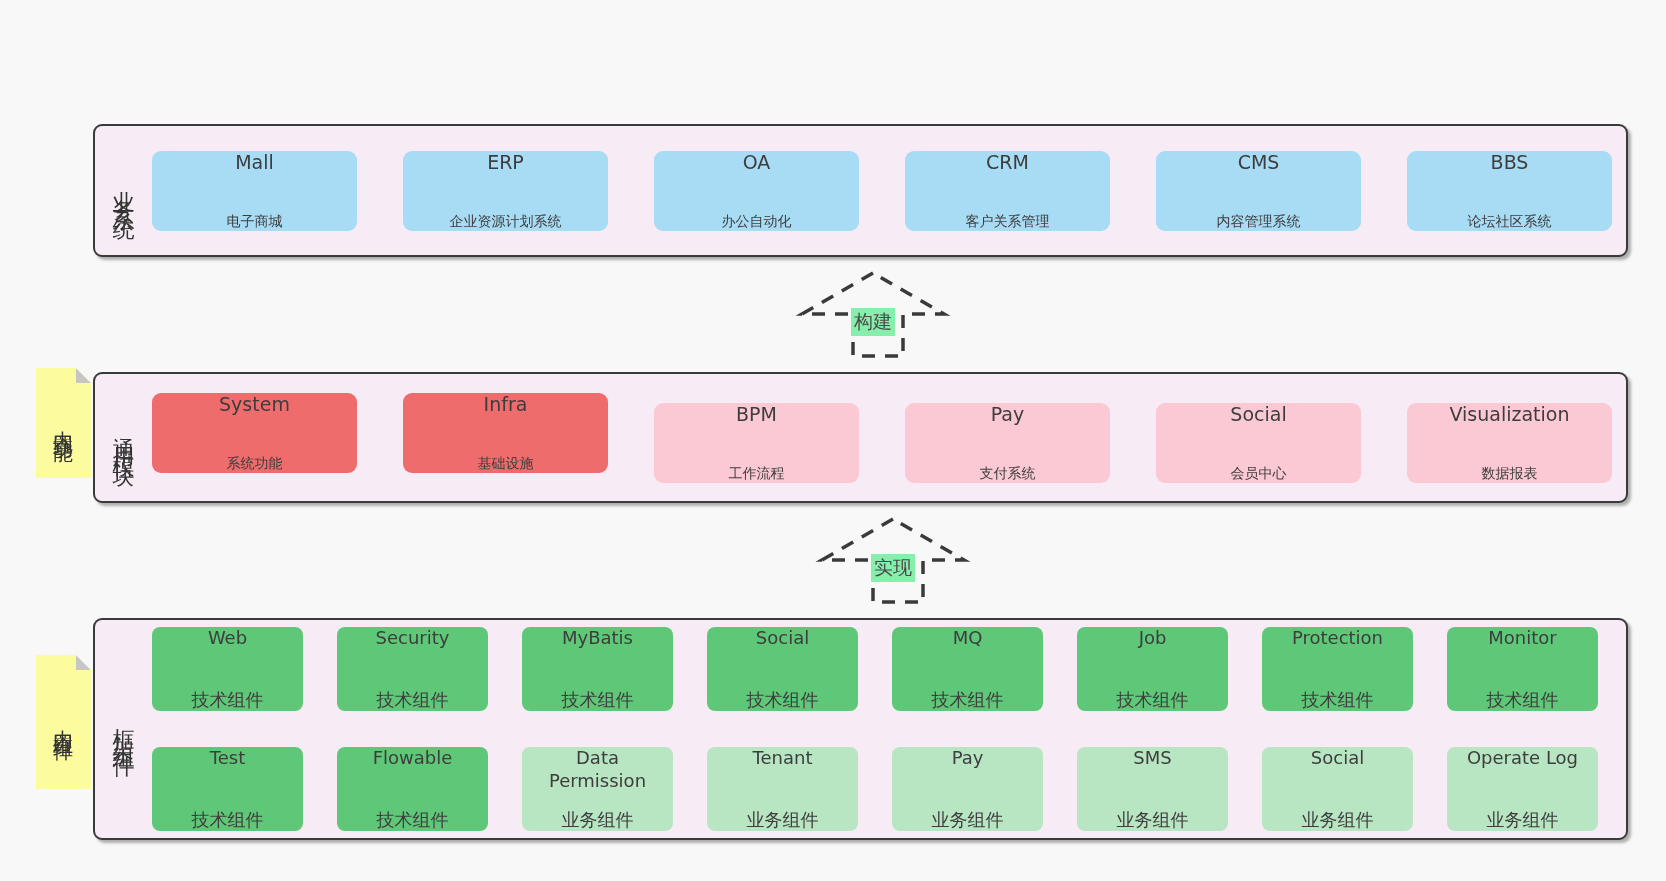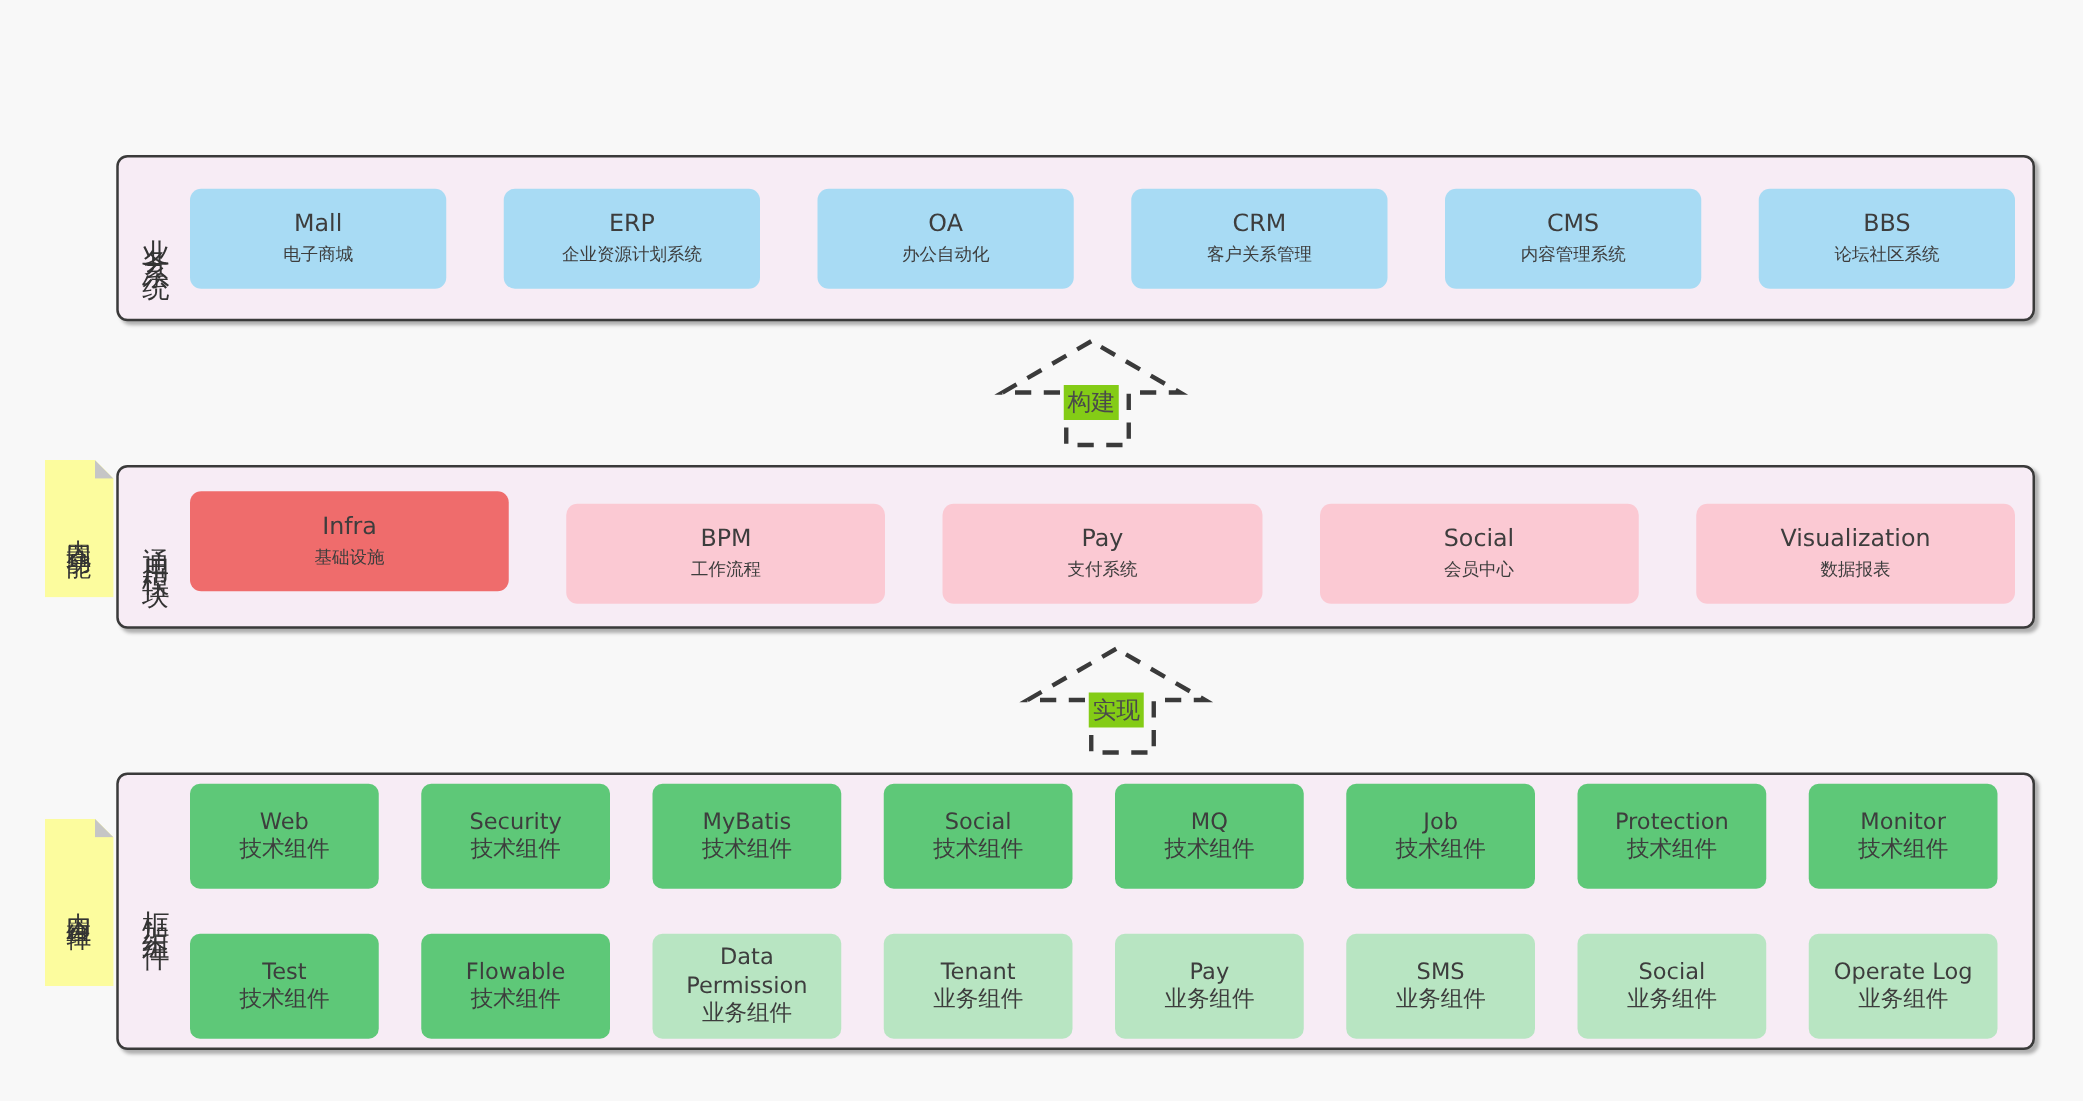--- a/index.html
+++ b/index.html
@@ -25,21 +25,21 @@
 
   .panel-label{width:57px;display:flex;align-items:center;justify-content:center;flex:none;}
   .v-text{
     writing-mode:vertical-rl;text-orientation:upright;
     font-size:22px;color:#333;letter-spacing:9px;line-height:1;
   }
 
   .boxes{flex:1;display:flex;gap:46px;margin-right:14px;}
   .box{
     flex:1;height:80px;border-radius:9px;
-    display:flex;flex-direction:column;align-items:center;justify-content:center;
+    display:flex;flex-direction:column;align-items:center;justify-content:space-between;
     text-align:center;color:var(--text);
   }
   .box .en{font-size:19px;line-height:1.25;}
   .box .zh{font-size:14px;line-height:1.25;margin-top:4px;}
 
   .grid{flex:1;display:flex;flex-direction:column;gap:36px;margin-right:28px;}
   .grid .row{display:flex;gap:34px;}
   .grid .box{height:84px;border-radius:8px;}
   .grid .box .en{font-size:18px;}
   .grid .box .zh{font-size:18px;margin-top:0;}
@@ -51,21 +51,21 @@
   .v-gdark{background:var(--green_dark);}
   .v-glight{background:var(--green_light);}
 
   
   .arrow{position:absolute;width:150px;height:92px;}
   .arrow-1{left:798px;top:268px;}
   .arrow-2{left:818px;top:514px;}
   .arrow svg{display:block;width:100%;height:100%;overflow:visible;}
   .arrow-label{
     position:absolute;left:50%;top:40px;transform:translateX(-50%);
-    background:#84cc16;padding:1px 3px;font-size:19px;color:#4a4a4a;white-space:nowrap;
+    background:#86efac;padding:1px 3px;font-size:19px;color:#4a4a4a;white-space:nowrap;
   }
 
   
   .sticky{
     position:absolute;left:36px;width:55px;background:var(--yellow);
     clip-path:polygon(0 0,calc(100% - 15px) 0,100% 15px,100% 100%,0 100%);
     display:flex;align-items:center;justify-content:center;
   }
   .sticky::after{
     content:"";position:absolute;top:0;right:0;width:15px;height:15px;
@@ -123,20 +123,24 @@
   <div class="sticky sticky-1">
     <span class="v-text">内置功能</span>
   </div>
 
   <div class="panel panel-2">
     <div class="panel-label">
       <span class="v-text">通用模块</span>
     </div>
     <div class="boxes">
       <div class="box v-red">
+        <span class="en">System</span>
+        <span class="zh">系统功能</span>
+      </div>
+      <div class="box v-red">
         <span class="en">Infra</span>
         <span class="zh">基础设施</span>
       </div>
       <div class="box v-pink">
         <span class="en">BPM</span>
         <span class="zh">工作流程</span>
       </div>
       <div class="box v-pink">
         <span class="en">Pay</span>
         <span class="zh">支付系统</span>

